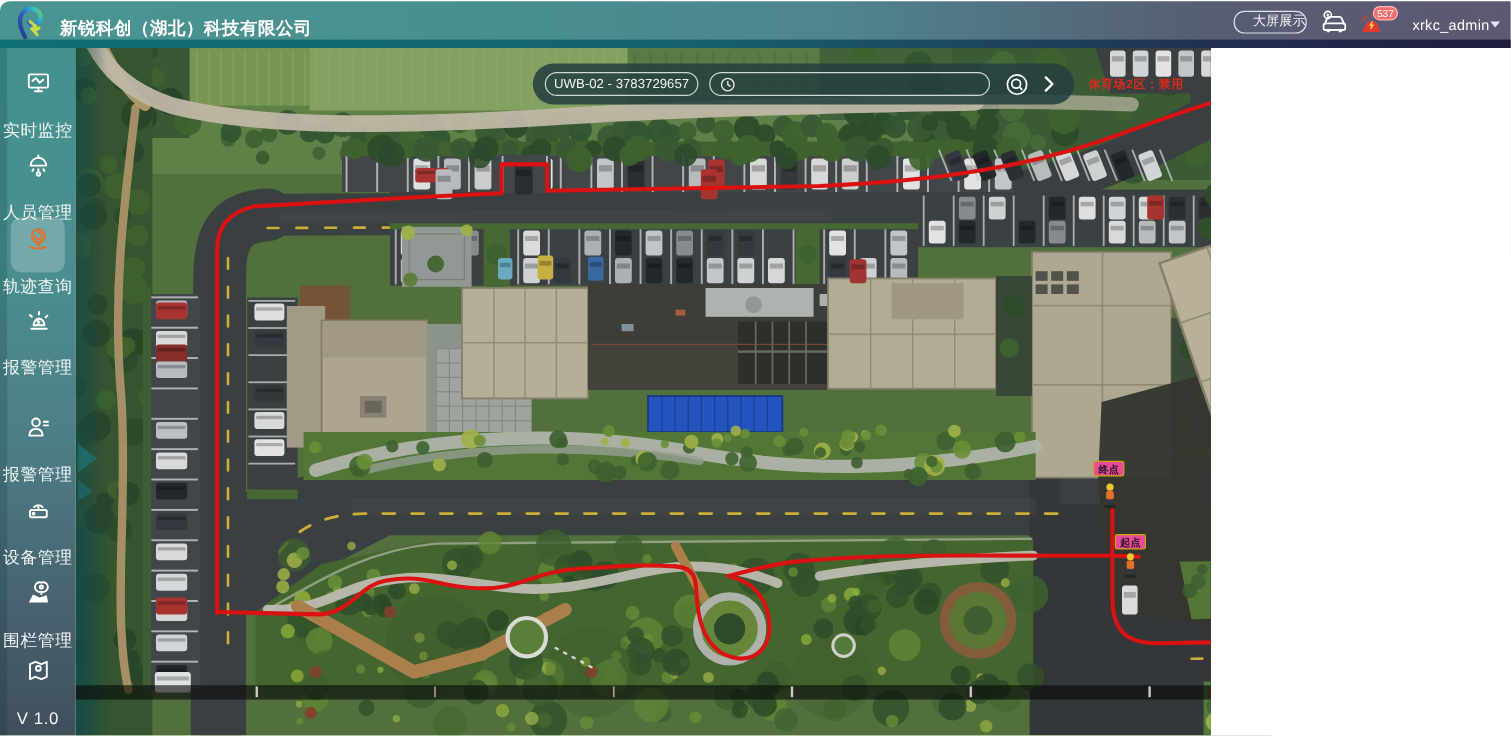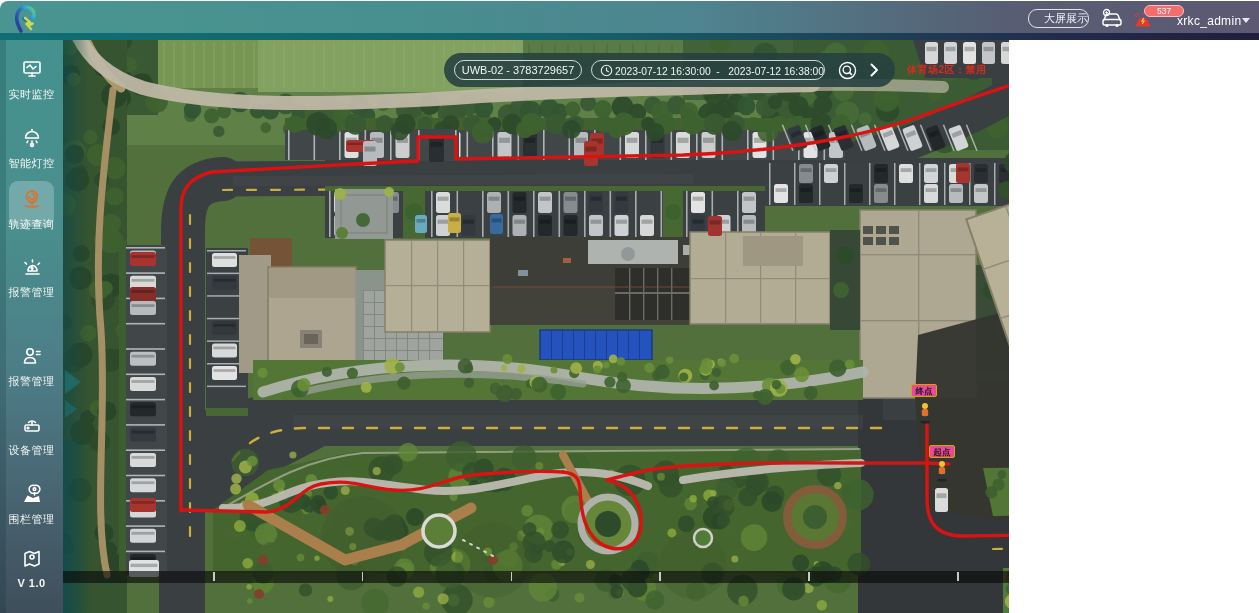--- a/index.html
+++ b/index.html
@@ -8,30 +8,30 @@
  background:linear-gradient(90deg,#4a9492 0%,#47908f 30%,#4e8590 55%,#575d72 80%,#5d5973 100%)}
 #hd .bot{position:absolute;left:0;bottom:0;width:100%;height:7px;
  background:linear-gradient(90deg,#0e6f73 0%,#15626c 45%,#232a4c 85%,#201d3e 100%)}
 #hd .logo{position:absolute;left:14px;top:4px}
 #hd .ttl{position:absolute;left:50px;top:13px;color:#fff;font-size:14.5px;font-weight:bold;letter-spacing:0.5px}
 #hd .btn{position:absolute;left:1028px;top:8px;width:61px;height:19px;border:1px solid #dfe4ea;border-radius:9px;
  color:#f2f4f8;font-size:11px;text-align:right;line-height:17px}
 #hd .caric{position:absolute;left:1099px;top:7px}
 #hd .bellic{position:absolute;left:1133px;top:9px}
 #hd .badge{position:absolute;left:1144px;top:3.5px;min-width:21px;height:12px;background:#f56c6c;border:1px solid #fbb;
- border-radius:6px;color:#fff;font-size:8.5px;text-align:center;line-height:11px;padding:0 12px}
+ border-radius:6px;color:#fff;font-size:8.5px;text-align:center;line-height:11px;padding:0 2px}
 #hd .usr{position:absolute;left:1177px;top:13px;color:#fff;font-size:12px;letter-spacing:0.3px}
 #hd .crt{position:absolute;left:1242px;top:17px;width:0;height:0;border-left:4.5px solid transparent;border-right:4.5px solid transparent;border-top:5px solid #e8eaf0}
 
 #sb{position:absolute;left:0;top:40px;width:63px;height:573px;
  background:linear-gradient(180deg,#44918f 0%,#4a8f8e 32%,#4d7d87 58%,#48616f 82%,#3f4f5b 100%)}
 #sb::before{content:"";position:absolute;left:0;top:0;width:6px;height:100%;background:rgba(0,40,45,.18)}
 .mi{position:absolute;left:0;width:63px;text-align:center}
 .mi .mic{height:26px}
-.mi .mlb{margin-top:4px;font-size:11px;color:#f2f6f5;letter-spacing:0.5px}
+.mi .mlb{margin-top:17px;font-size:14px;color:#f2f6f5;letter-spacing:0.5px}
 .mi.active::before{content:"";position:absolute;left:9px;top:-6px;width:45px;height:46px;background:rgba(255,255,255,.24);border-radius:9px}
 .mi .mic svg{position:relative}
 
 #mp{position:absolute;left:63px;top:40px;width:946px;height:573px;background:#55803a;overflow:hidden}
 #mp .ledge{position:absolute;left:0;top:0;width:26px;height:100%;background:linear-gradient(90deg,rgba(14,72,76,.65),rgba(14,72,76,0))}
 
 #srch{position:absolute;left:381px;top:13px;width:451px;height:34px;background:rgba(37,64,64,.88);border-radius:17px}
 #srch .pill{position:absolute;top:7px;height:20px;border:1px solid rgba(235,242,240,.85);border-radius:10px;color:#f0f5f3;font-size:11px;line-height:18px;text-align:center;white-space:nowrap}
 #srch .p1{left:10px;width:128px}
 #srch .p2{left:147px;width:234px}
@@ -63,21 +63,21 @@
       </div>
       <div class="mi" style="top:86px">
         <div class="mic"><svg width="24" height="24" viewBox="0 0 24 24" fill="none" stroke="#fff" stroke-width="1.6" stroke-linecap="round" stroke-linejoin="round">
             <path d="M5.5 12 A6.5 6.5 0 0 1 18.5 12 Z"></path>
             <path d="M12 5.5 L12 3.5"></path>
             <path d="M12 15 L12 16.5"></path>
             <path d="M7 16.5 L7.8 15"></path>
             <path d="M17 16.5 L16.2 15"></path>
             <circle cx="12" cy="19" r="1.4"></circle>
           </svg></div>
-        <div class="mlb">智能灯控</div>
+        <div class="mlb">人员管理</div>
       </div>
       <div class="mi active" style="top:147px">
         <div class="mic"><svg width="24" height="24" viewBox="0 0 24 24" fill="none" stroke="#e2702a" stroke-width="1.6" stroke-linecap="round" stroke-linejoin="round">
             <circle cx="12" cy="9.5" r="5.4"></circle>
             <path d="M12 6.6 A2.9 2.9 0 1 1 9.1 9.5"></path>
             <path d="M9.3 13.8 L12 17.6 L14.7 13.8"></path>
             <path d="M5.5 19 C8 20.2 16 20.2 18.5 19"></path>
           </svg></div>
         <div class="mlb">轨迹查询</div>
       </div>
@@ -117,21 +117,21 @@
             <path d="M14.5 11 L14.5 13"></path>
             <path d="M4 20 L7.5 13.5 L13 16 L19 14 L20 20 Z" fill="#fff" stroke="none"></path>
           </svg></div>
         <div class="mlb">围栏管理</div>
       </div>
       <div class="mi" style="top:507px">
         <div class="mic"><svg width="24" height="24" viewBox="0 0 24 24" fill="none" stroke="#fff" stroke-width="1.6" stroke-linecap="round" stroke-linejoin="round">
             <path d="M5 6.5 L9.5 4.5 L14.5 6.5 L19 4.5 L19 17 L14.5 19 L9.5 17 L5 19 Z"></path>
             <circle cx="12" cy="10" r="2"></circle>
           </svg></div>
-        <div class="mlb" style="font-weight:bold">V 1.0</div>
+        <div class="mlb" style="font-weight:normal">V 1.0</div>
       </div>
     </div>
 <div id="mp">
 <svg width="1196" height="573" viewBox="0 0 1196 573" style="position:absolute;left:0;top:0">
         <rect x="0" y="0" width="1196" height="573" fill="#55753d"></rect>
         <rect x="0" y="0" width="1196" height="105" fill="#64874a"></rect>
         <rect x="75" y="0" width="190" height="48" fill="#7d9c56"></rect>
         <rect x="195" y="0" width="270" height="52" fill="#8aa963"></rect>
         <rect x="460" y="0" width="260" height="55" fill="#5d8146"></rect>
         <rect x="100" y="2" width="2" height="46" fill="#93b46c" opacity="0.45"></rect>
@@ -1529,21 +1529,20 @@
           </linearGradient>
         </defs>
 </svg>
 <div id="srch">
   <div class="pill p1">UWB-02 - 3783729657</div>
   <div class="pill p2">
           <span style="position:absolute;left:8px;top:3px"><svg width="13" height="13" viewBox="0 0 14 14" fill="none" stroke="#e8efee" stroke-width="1.2">
               <circle cx="7" cy="7" r="5.6"></circle>
               <path d="M7 3.8 L7 7 L9.4 8.6"></path>
             </svg></span>
-    <span style="position:absolute;left:23px;top:1.5px;font-size:10.3px;letter-spacing:0px">2023-07-12 16:30:00&nbsp;&nbsp;-&nbsp;&nbsp;&nbsp;2023-07-12 16:38:00</span>
         </div>
   <div class="mag"><svg width="21" height="21" viewBox="0 0 24 24" fill="none" stroke="#fff" stroke-width="1.6">
             <circle cx="12" cy="12" r="9.2"></circle>
             <circle cx="11.2" cy="11.2" r="4.2"></circle>
             <path d="M14.2 14.2 L17 17" stroke-width="1.8"></path>
           </svg></div>
   <div class="arr"><svg width="18" height="18" viewBox="0 0 18 18" fill="none" stroke="#fff" stroke-width="2" stroke-linecap="round" stroke-linejoin="round">
             <path d="M6.5 3.5 L12 9 L6.5 14.5"></path>
           </svg></div>
 </div>
@@ -1593,20 +1592,21 @@
             <linearGradient id="lg1" x1="0" y1="1" x2="1" y2="0">
               <stop offset="0" stop-color="#2b2f8f"></stop>
               <stop offset="0.55" stop-color="#2b6fc0"></stop>
               <stop offset="0.8" stop-color="#2fb7d4"></stop>
               <stop offset="1" stop-color="#7cc75d"></stop>
             </linearGradient>
           </defs>
           <path d="M7 26 C2 17 1.5 10 5 5.5 C8 1.8 14 1.2 17.5 4.2 C21 7.2 20.5 12.5 17 14.5 C14.5 16 11.5 15.5 10.2 13.5" fill="none" stroke="url(#lg1)" stroke-width="3.6" stroke-linecap="round"></path>
           <path d="M11 13 L16 17 L12.5 19 L17 24 M15 20.5 L18.5 18.5" stroke="#c8d94a" stroke-width="2.6" fill="none" stroke-linecap="round" stroke-linejoin="round"></path>
         </svg></div>
+  <div class="ttl">新锐科创（湖北）科技有限公司</div>
   <div class="btn">大屏展示</div>
   <div class="caric"><svg width="26" height="20" viewBox="0 0 26 20" fill="none" stroke="#fff" stroke-width="1.5">
           <path d="M5 12 L6.8 7.5 C7.2 6.6 8 6 9 6 L17 6 C18 6 18.8 6.6 19.2 7.5 L21 12" stroke-linecap="round"></path>
           <rect x="4" y="11.5" width="18" height="5.5" rx="1.5"></rect>
           <circle cx="8" cy="17.5" r="1.6" fill="#fff" stroke="none"></circle>
           <circle cx="18" cy="17.5" r="1.6" fill="#fff" stroke="none"></circle>
           <circle cx="7.5" cy="4.5" r="3" stroke-width="1.3"></circle>
           <path d="M6.2 4.5 L8.8 4.5 M7.5 3.2 L7.5 5.8" stroke-width="1"></path>
         </svg></div>
   <div class="bellic"><svg width="20" height="20" viewBox="0 0 20 20">

